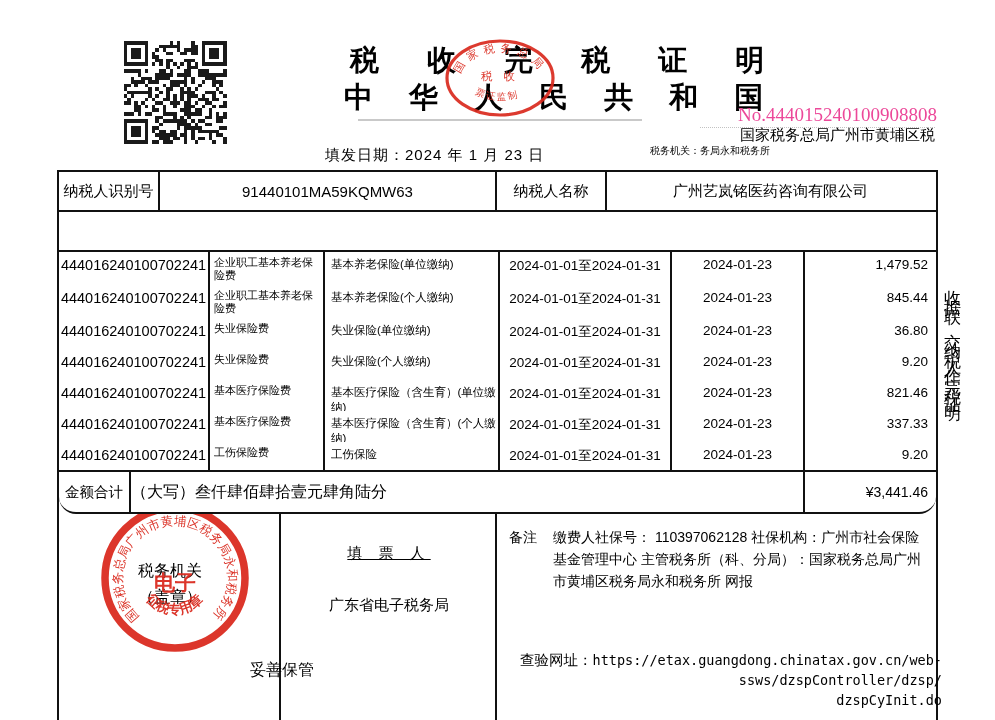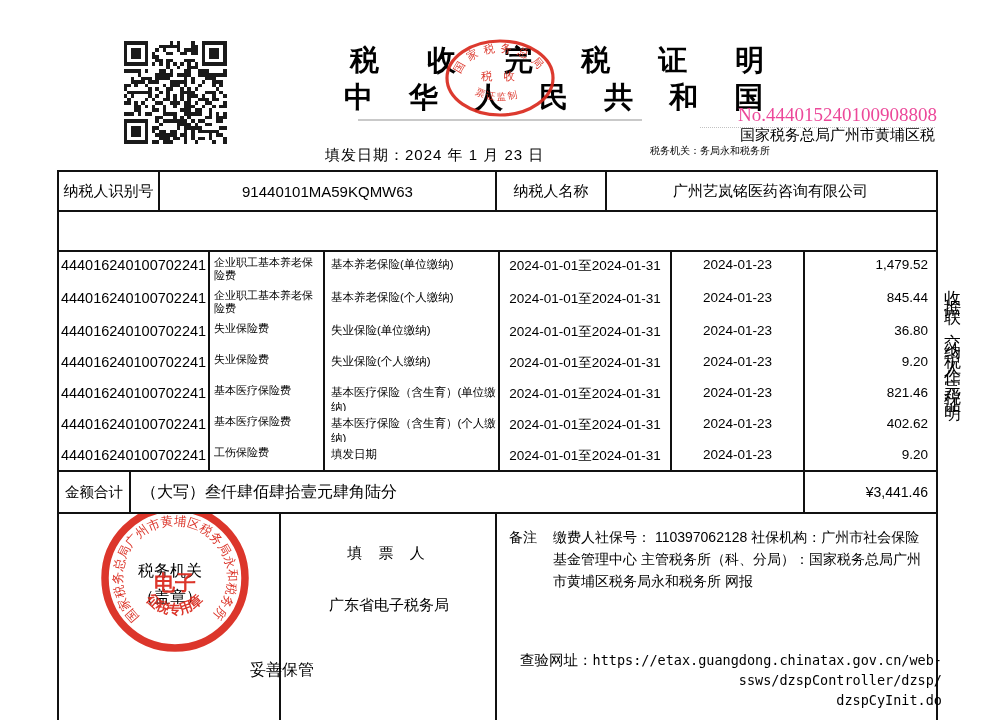--- a/index.html
+++ b/index.html
@@ -42,32 +42,32 @@
   
   .data-area{height:220px;border-bottom:2px solid #111;box-sizing:border-box;display:flex;flex-direction:column;}
   .drow{display:flex;}
   .d1{width:151px;font-size:14.5px;text-align:center;padding-top:5px;}
   .d2{width:115px;font-size:11px;line-height:12.5px;padding:4px 2px 0 4px;}
   .d3{width:175px;font-size:11.5px;padding:5px 2px 0 6px;}
   .d4{width:172px;font-size:13.5px;text-align:center;padding-top:5px;}
   .d5{width:133px;font-size:13.5px;text-align:center;padding-top:5px;}
   .d6{width:129px;font-size:13.5px;text-align:right;padding:5px 6px 0 0;}
   
-  .rowT{height:42px;}
+  .rowT{height:42px;border-radius:17px;}
   .t1{width:72px;font-size:14.5px;}
-  .t2{width:674px;font-size:16px;display:flex;align-items:center;padding-left:10px;}
+  .t2{width:674px;font-size:16px;display:flex;align-items:center;}
   .t3{width:129px;font-size:14px;display:flex;align-items:center;justify-content:flex-end;padding-right:6px;}
   
   .rowB{flex:1;}
   .b1{width:222px;position:relative;}
   .b2{width:216px;position:relative;}
   .b3{width:437px;padding:12px 10px 0 12px;}
   .stamp-text{position:absolute;left:0;top:44px;width:222px;text-align:center;font-size:16px;line-height:26px;}
   #round-seal{position:absolute;left:-4px;top:-20px;width:240px;height:175px;opacity:.94;pointer-events:none;}
-  .preparer-label{position:absolute;left:0;top:30px;width:216px;text-align:center;font-size:15px;letter-spacing:6px;}
+  .preparer-label{position:absolute;left:0;top:30px;width:216px;text-align:center;font-size:15px;letter-spacing:6px;text-decoration:underline;}
   .preparer-value{position:absolute;left:0;top:82px;width:216px;text-align:center;font-size:15px;}
   .remark{display:flex;font-size:14px;line-height:22px;}
   .remark-label{width:34px;flex:none;margin-right:10px;}
   
   .side-strip{left:941px;top:277px;height:370px;writing-mode:vertical-rl;font-size:17px;letter-spacing:9px;}
   .side-strip span{display:inline;}
   .strip-gap{margin-top:16px;display:inline-block;}
   
   .keep-note{left:250px;top:660px;font-size:16px;}
   .verify{left:330px;top:650px;width:612px;text-align:right;font-size:14.5px;line-height:20px;}
@@ -582,26 +582,26 @@
         <div class="c d4">2024-01-01至2024-01-31</div>
         <div class="c d5">2024-01-23</div>
         <div class="c d6 last">821.46</div>
       </div>
       <div class="drow" style="height:31px">
         <div class="c d1">444016240100702241</div>
         <div class="c d2">基本医疗保险费</div>
         <div class="c d3">基本医疗保险（含生育）(个人缴纳)</div>
         <div class="c d4">2024-01-01至2024-01-31</div>
         <div class="c d5">2024-01-23</div>
-        <div class="c d6 last">402.62</div>
+        <div class="c d6 last">337.33</div>
       </div>
       <div class="drow" style="height:28px">
         <div class="c d1">444016240100702241</div>
         <div class="c d2">工伤保险费</div>
-        <div class="c d3">填发日期</div>
+        <div class="c d3">工伤保险</div>
         <div class="c d4">2024-01-01至2024-01-31</div>
         <div class="c d5">2024-01-23</div>
         <div class="c d6 last">9.20</div>
       </div>
     </div>
 
     <div class="trow rowT bb">
       <div class="c cc t1">金额合计</div>
       <div class="c t2">（大写）叁仟肆佰肆拾壹元肆角陆分</div>
       <div class="c t3 last">¥3,441.46</div>

